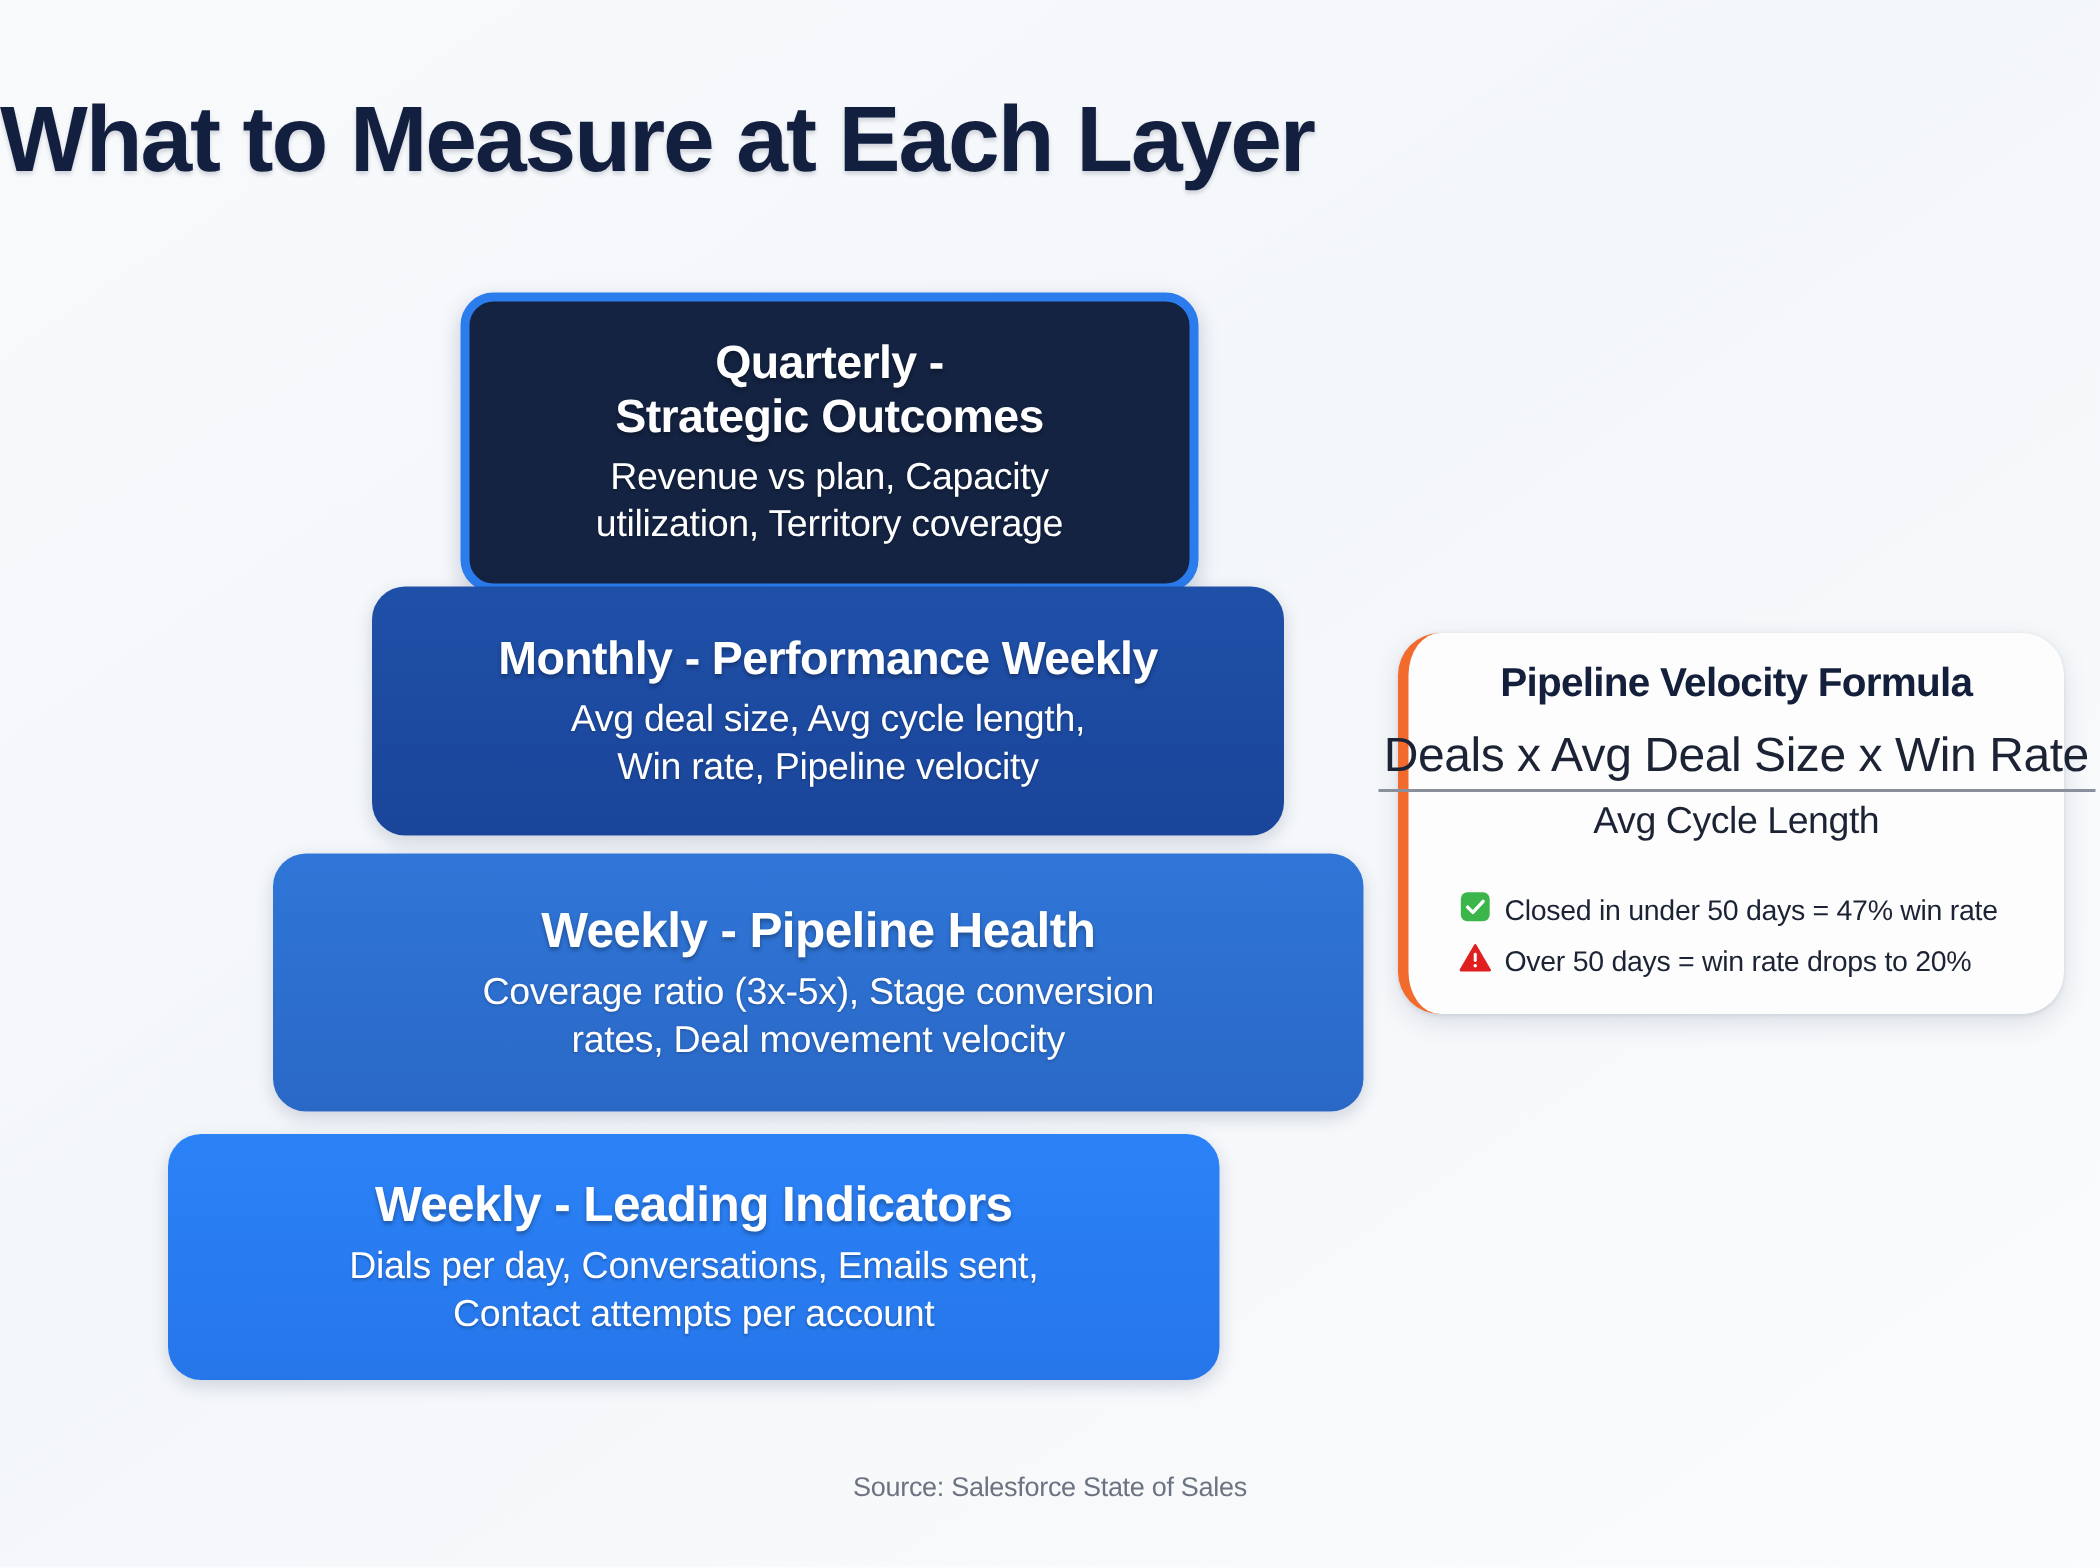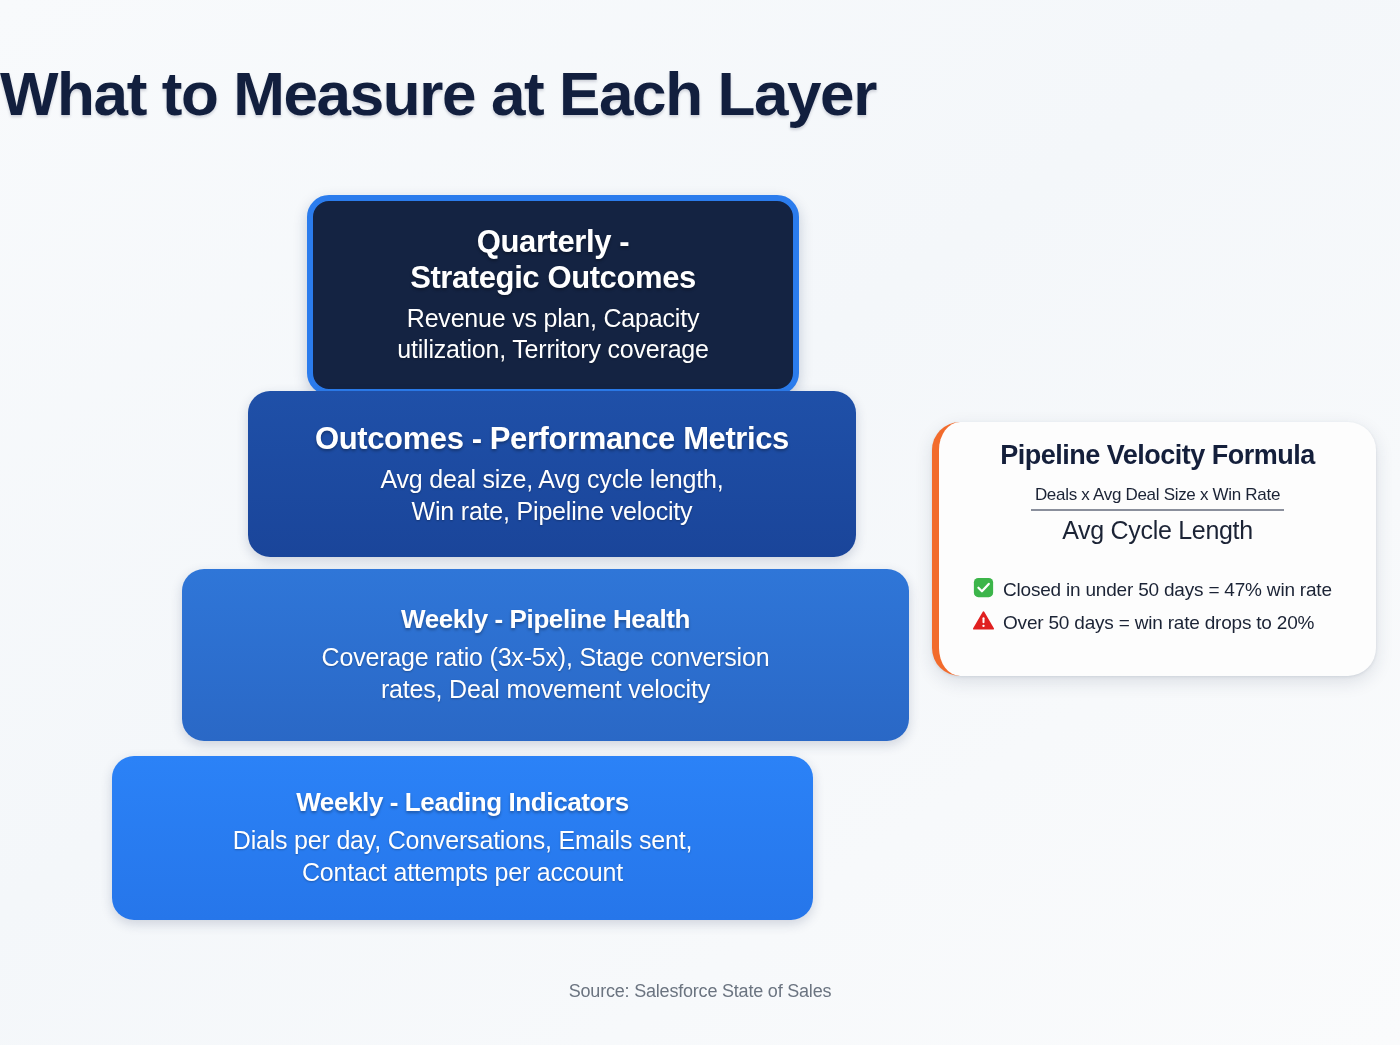--- a/index.html
+++ b/index.html
@@ -45,21 +45,21 @@
     display: flex;
     flex-direction: column;
     align-items: center;
     justify-content: center;
     text-align: center;
     box-shadow: 0 4px 12px rgba(25,45,90,0.18);
     padding: 6px 18px;
   }
 
   .tier-title {
-    font-size: 26px;
+    font-size: 33px;
     font-weight: bold;
     line-height: 1.14;
     letter-spacing: -0.4px;
     text-shadow: 0 2px 3px rgba(0,0,0,0.30);
     white-space: pre-line;
   }
 
   .tier-desc {
     font-size: 25px;
     font-weight: normal;
@@ -136,21 +136,21 @@
   }
 
   .formula {
     width: 100%;
     display: flex;
     flex-direction: column;
     align-items: center;
   }
 
   .formula-numerator {
-    font-size: 17px;
+    font-size: 32px;
     color: #1b2335;
     letter-spacing: -0.3px;
     padding: 0 4px 4px 4px;
     border-bottom: 2px solid #8a8f9c;
     white-space: nowrap;
   }
 
   .formula-denominator {
     font-size: 25px;
     color: #1b2335;
@@ -201,21 +201,21 @@
 <div class="pyramid">
 
   <div class="tier tier-1">
     <div class="tier-title">Quarterly -
 Strategic Outcomes</div>
     <div class="tier-desc">Revenue vs plan, Capacity
 utilization, Territory coverage</div>
   </div>
 
   <div class="tier tier-2">
-    <div class="tier-title">Outcomes - Performance Metrics</div>
+    <div class="tier-title">Monthly - Performance Weekly</div>
     <div class="tier-desc">Avg deal size, Avg cycle length,
 Win rate, Pipeline velocity</div>
   </div>
 
   <div class="tier tier-3">
     <div class="tier-title">Weekly - Pipeline Health</div>
     <div class="tier-desc">Coverage ratio (3x-5x), Stage conversion
 rates, Deal movement velocity</div>
   </div>
 

